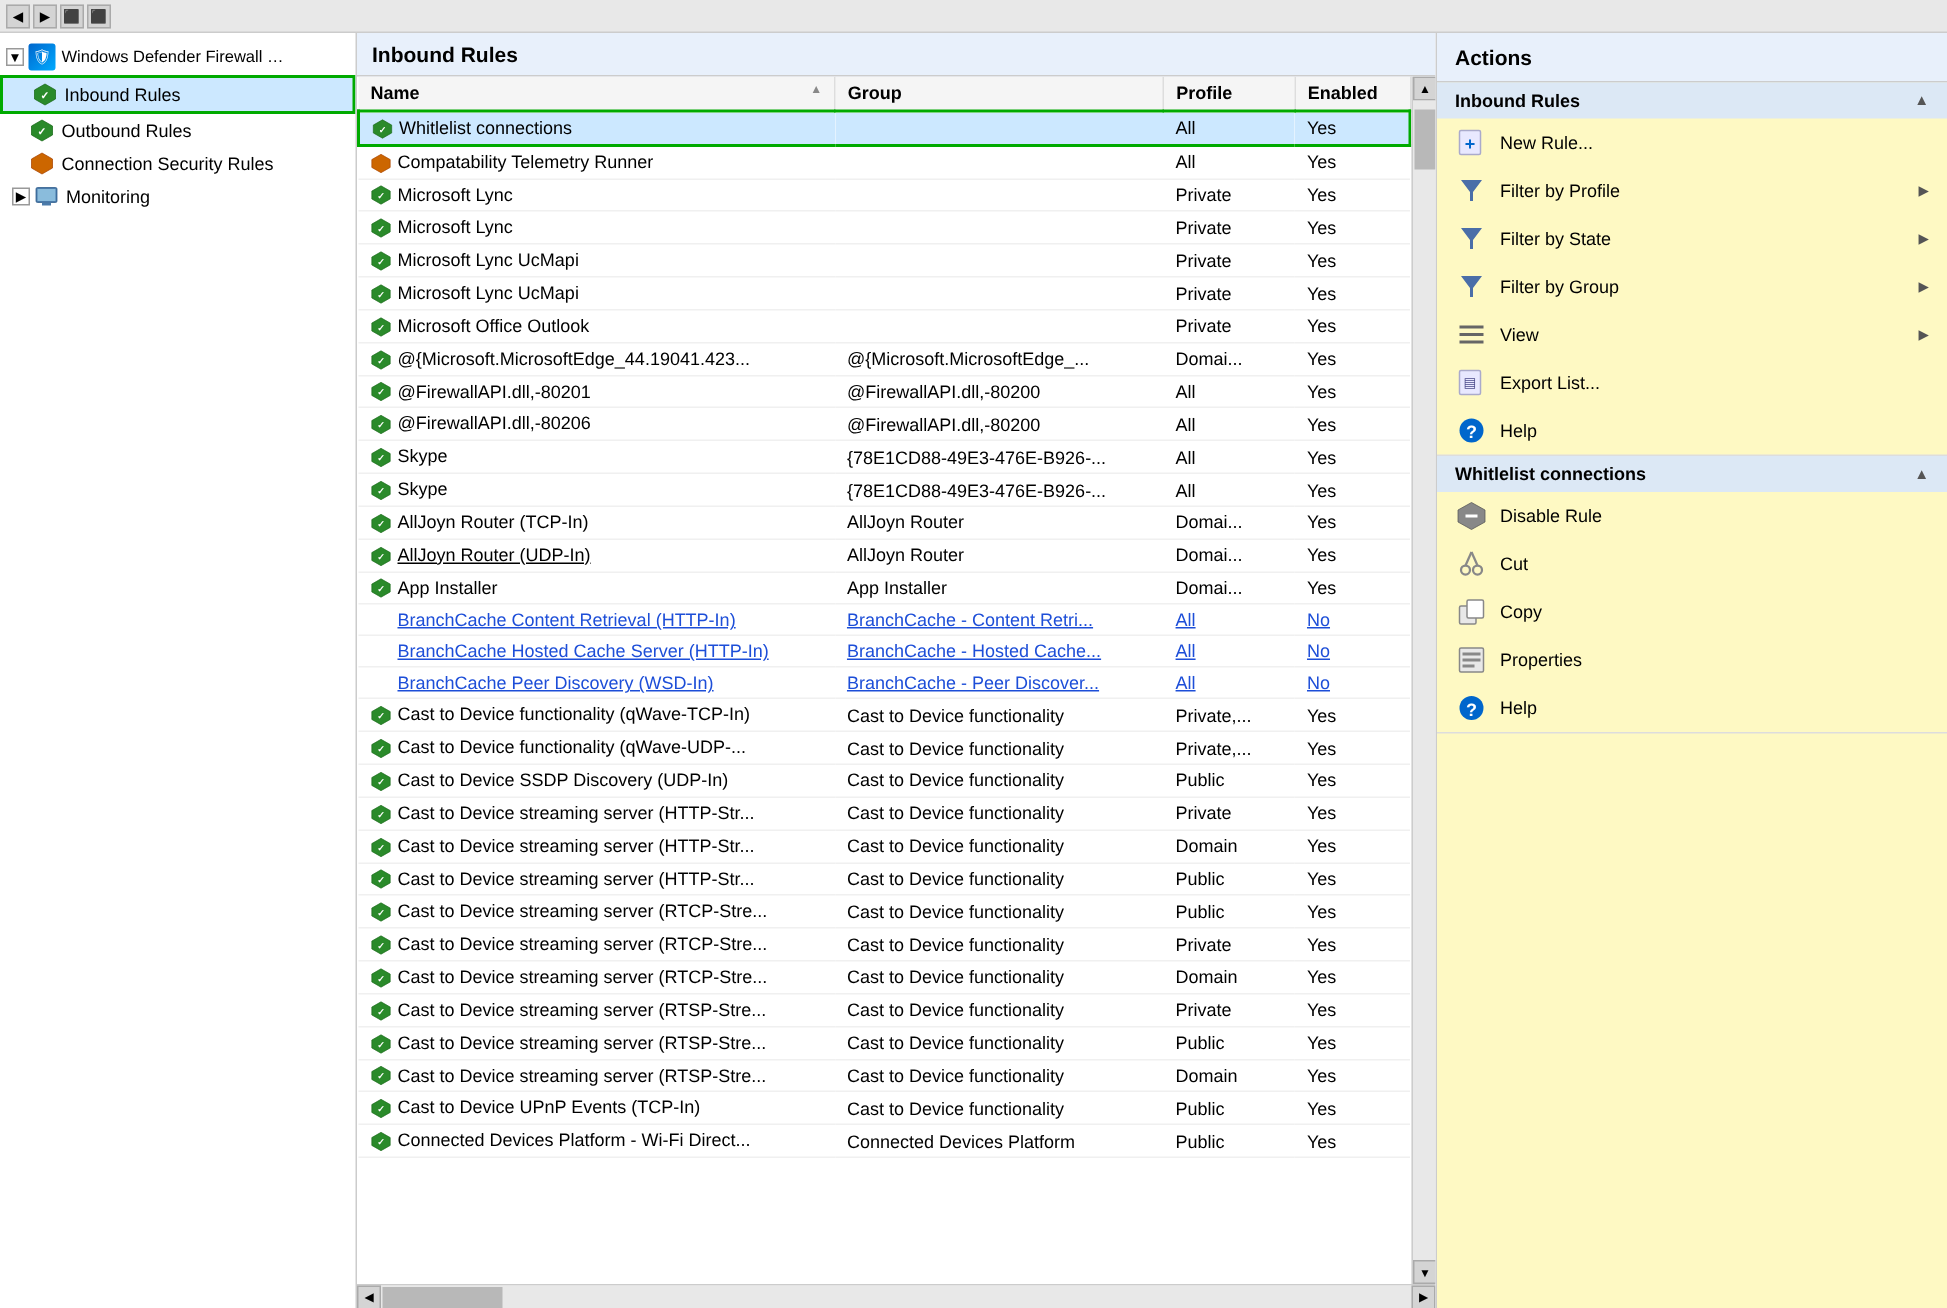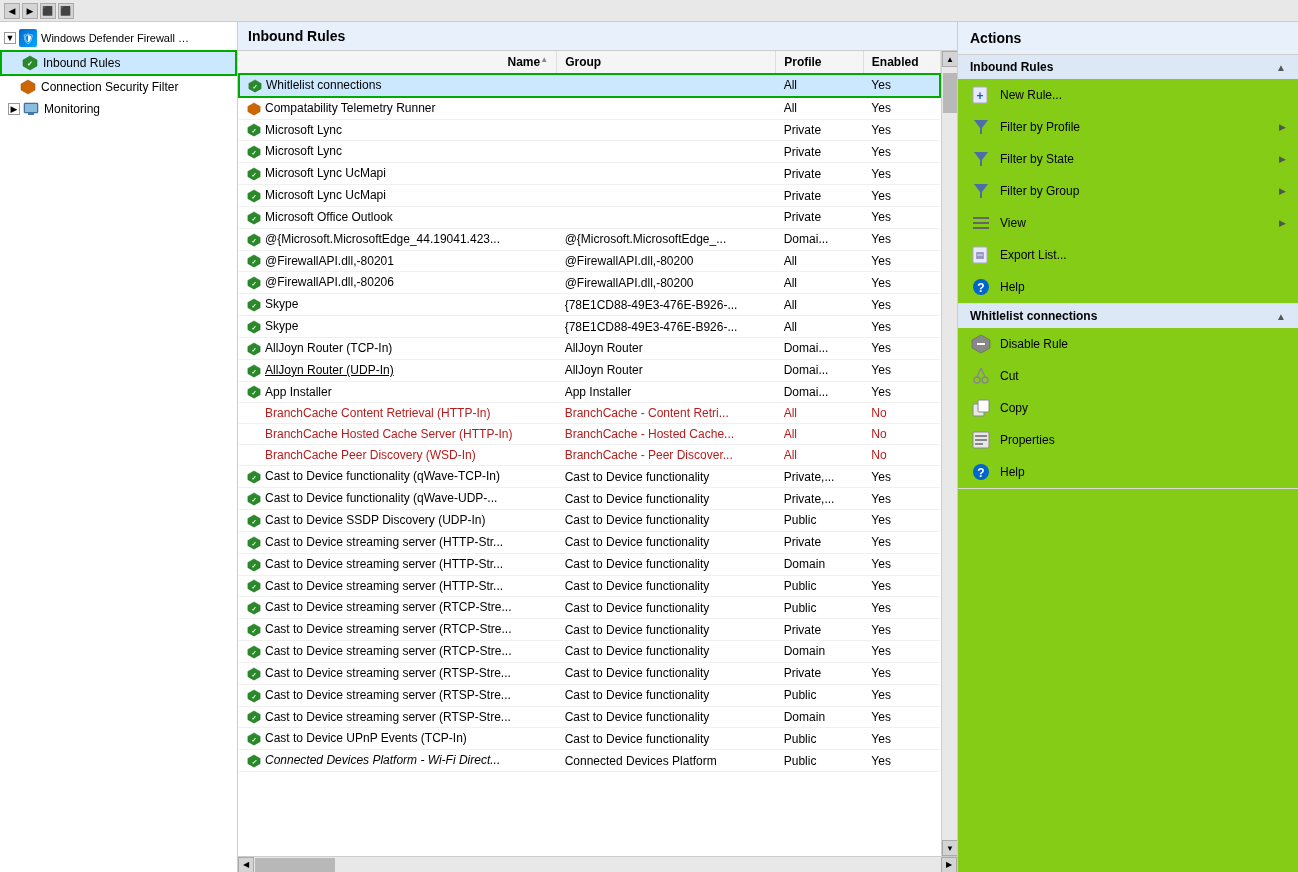--- a/index.html
+++ b/index.html
@@ -155,21 +155,21 @@
     }
     .scroll-thumb {
       width: 80px; height: 14px;
       background: #b8b8b8;
       margin: 1px;
     }
 
     
     .right-panel {
       width: 340px;
-      background: #84cc16;
+      background: #fef9c3;
       display: flex;
       flex-direction: column;
       overflow-y: auto;
     }
 
     .actions-header {
       background: #e8f0fb;
       padding: 8px 12px;
       font-size: 14px;
       font-weight: 600;
@@ -256,21 +256,22 @@
       border: 1px solid #999;
       background: white;
       display: flex; align-items: center; justify-content: center;
       font-size: 9px;
       margin-right: 3px;
       cursor: pointer;
     }
 
     
     .row-disabled td {
-      color: #b91c1c;
+      color: #1d4ed8;
+      text-decoration: underline;
     }
   </style>
 </head>
 <body>
 
 <div class="top-bar">
   <div class="top-bar-btn">◀</div>
   <div class="top-bar-btn">▶</div>
   <div class="top-bar-btn">⬛</div>
   <div class="top-bar-btn">⬛</div>
@@ -289,28 +290,37 @@
     <div class="sidebar-item indent-1 selected">
       <div class="sidebar-icon">
         <svg width="16" height="16" viewBox="0 0 16 16">
           <polygon points="8,1 15,5 15,11 8,15 1,11 1,5" fill="#2a8a2a" stroke="#1a6a1a" stroke-width="0.5"></polygon>
           <text x="8" y="11" text-anchor="middle" fill="white" font-size="7" font-weight="bold">✓</text>
         </svg>
       </div>
       <span>Inbound Rules</span>
     </div>
 
+    <div class="sidebar-item indent-1">
+      <div class="sidebar-icon">
+        <svg width="16" height="16" viewBox="0 0 16 16">
+          <polygon points="8,1 15,5 15,11 8,15 1,11 1,5" fill="#2a8a2a" stroke="#1a6a1a" stroke-width="0.5"></polygon>
+          <text x="8" y="11" text-anchor="middle" fill="white" font-size="7" font-weight="bold">✓</text>
+        </svg>
+      </div>
+      <span>Outbound Rules</span>
+    </div>
 
     <div class="sidebar-item indent-1">
       <div class="sidebar-icon">
         <svg width="16" height="16" viewBox="0 0 16 16">
           <polygon points="8,1 15,5 15,11 8,15 1,11 1,5" fill="#cc6600" stroke="#aa4400" stroke-width="0.5"></polygon>
         </svg>
       </div>
-      <span>Connection Security Filter</span>
+      <span>Connection Security Rules</span>
     </div>
 
     <div class="sidebar-item" style="padding-left: 8px;">
       <div class="tree-expand">▶</div>
       <div class="sidebar-icon">
         <svg width="16" height="16" viewBox="0 0 16 16">
           <rect x="1" y="2" width="14" height="10" rx="1" fill="#4a7aaa" stroke="#2a5a8a" stroke-width="0.5"></rect>
           <rect x="5" y="12" width="6" height="2" fill="#4a7aaa"></rect>
           <rect x="2" y="3" width="12" height="8" fill="#8abcdc"></rect>
         </svg>
@@ -322,21 +332,21 @@
   <div class="center-panel">
     <div class="panel-header">
       <span>Inbound Rules</span>
     </div>
 
     <div style="display:flex; flex:1; overflow:hidden;">
       <div class="table-container">
         <table>
           <thead>
             <tr>
-              <th style="width: 290px; text-align: right;">
+              <th style="width: 290px;">
                 <span>Name</span>
                 <span style="float:right; font-size:8px; color:#888;">▲</span>
               </th>
               <th style="width: 200px;">
                 <span>Group</span>
               </th>
               <th style="width: 80px;">
                 <span>Profile</span>
               </th>
               <th style="width: 70px;">
@@ -608,21 +618,21 @@
               <tr>
                 <td style="max-width: 280px; overflow: hidden; text-overflow: ellipsis; white-space: nowrap;"><svg width="14" height="14" viewBox="0 0 16 16" style="margin-right:4px; vertical-align:middle; flex-shrink:0;">
         <polygon points="8,1 15,5 15,11 8,15 1,11 1,5" fill="#2a8a2a" stroke="#1a6a1a" stroke-width="0.5"></polygon>
         <text x="8" y="11" text-anchor="middle" fill="white" font-size="7" font-weight="bold">✓</text>
       </svg>Cast to Device UPnP Events (TCP-In)</td>
                 <td style="max-width: 200px; overflow: hidden; text-overflow: ellipsis; white-space: nowrap;">Cast to Device functionality</td>
                 <td>Public</td>
                 <td>Yes</td>
               </tr>
               <tr>
-                <td style="max-width: 280px; overflow: hidden; text-overflow: ellipsis; white-space: nowrap; font-style: italic;"><svg width="14" height="14" viewBox="0 0 16 16" style="margin-right:4px; vertical-align:middle; flex-shrink:0;">
+                <td style="max-width: 280px; overflow: hidden; text-overflow: ellipsis; white-space: nowrap;"><svg width="14" height="14" viewBox="0 0 16 16" style="margin-right:4px; vertical-align:middle; flex-shrink:0;">
         <polygon points="8,1 15,5 15,11 8,15 1,11 1,5" fill="#2a8a2a" stroke="#1a6a1a" stroke-width="0.5"></polygon>
         <text x="8" y="11" text-anchor="middle" fill="white" font-size="7" font-weight="bold">✓</text>
       </svg>Connected Devices Platform - Wi-Fi Direct...</td>
                 <td style="max-width: 200px; overflow: hidden; text-overflow: ellipsis; white-space: nowrap;">Connected Devices Platform</td>
                 <td>Public</td>
                 <td>Yes</td>
               </tr>
             </tbody>
         </table>
       </div>

